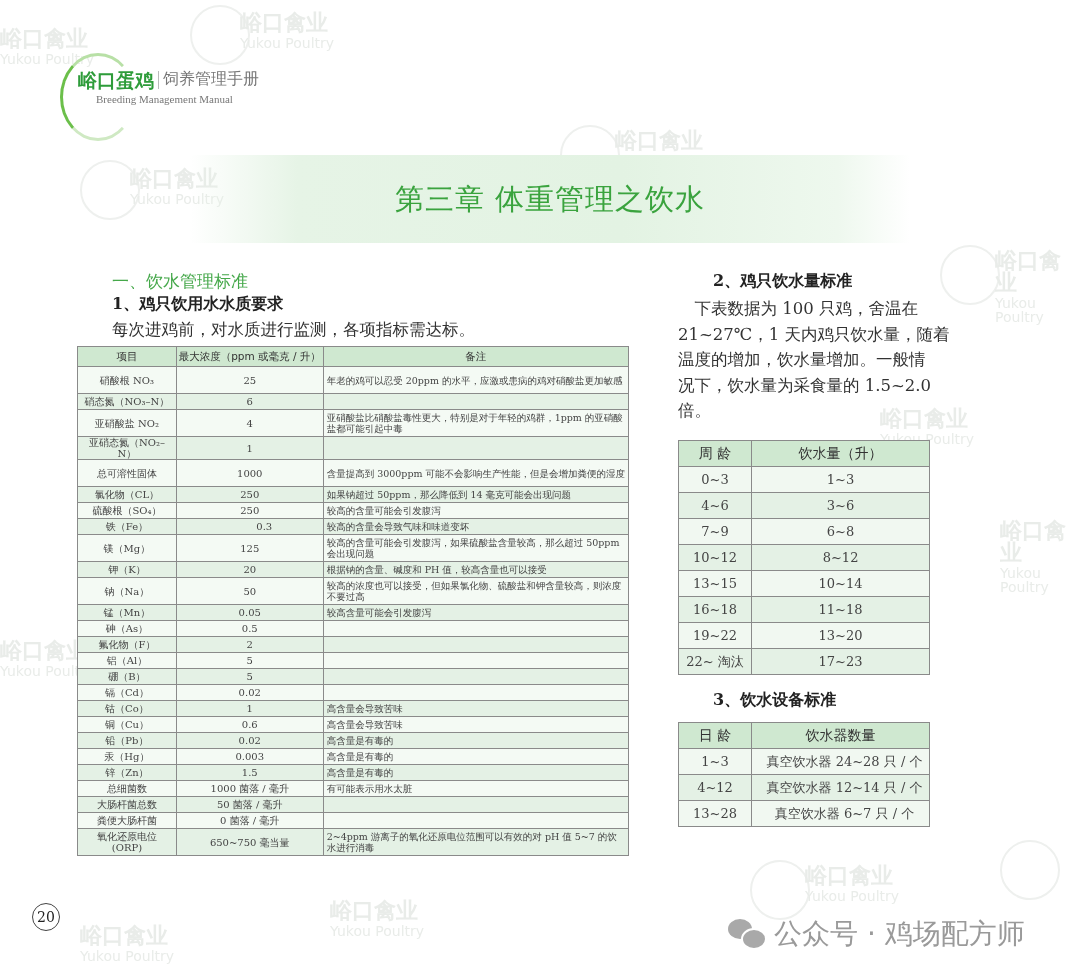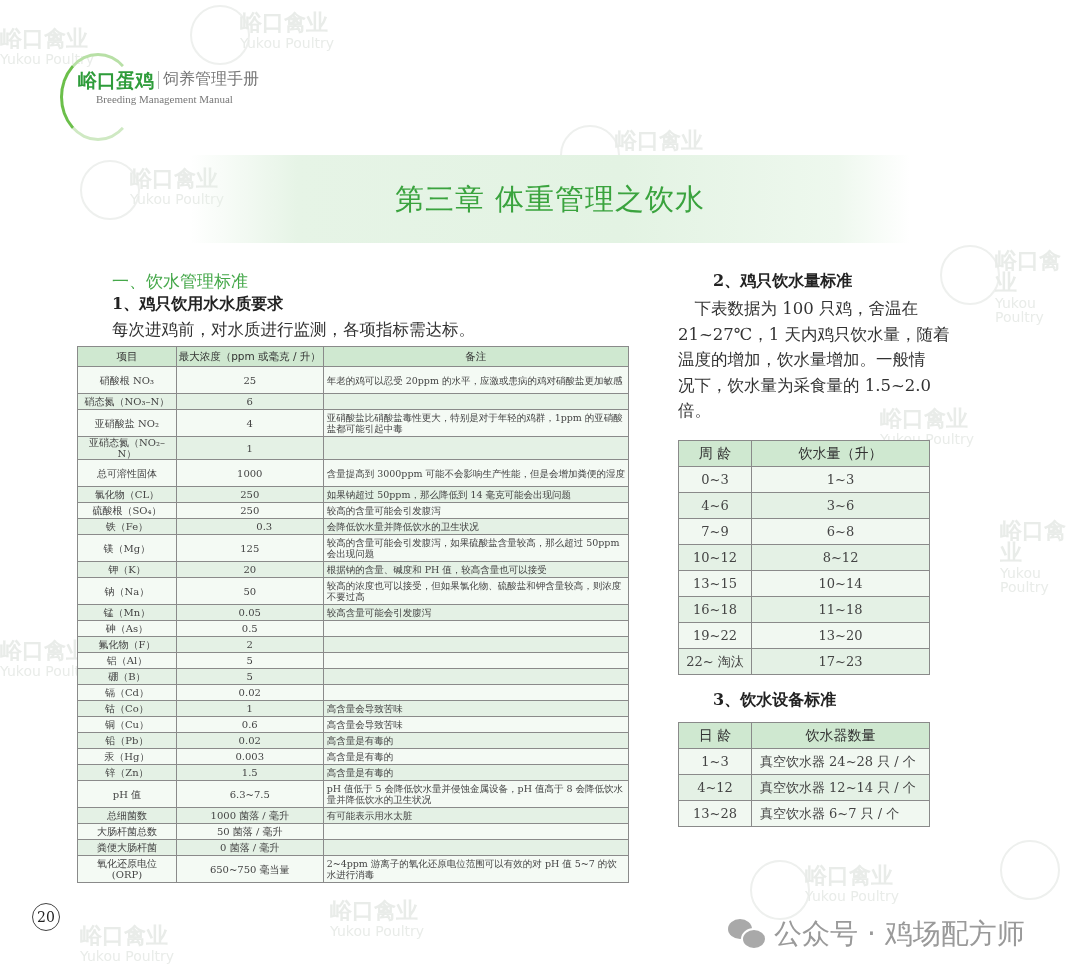--- a/index.html
+++ b/index.html
@@ -76,21 +76,21 @@
   .wq td.c3 { font-size: 9.5px; text-align: left; }
 
   
   .rt { left: 678px; width: 252px; font-family: "DejaVu Serif", serif; font-size: 13px; color: #444; }
   .rt th {
     background: #cfe8d0; font-family: "DejaVu Sans", sans-serif; font-weight: normal;
     font-size: 14px; color: #333; height: 25px; padding: 0;
   }
   .rt td { height: 25px; text-align: center; background: #f1f8f1; padding: 0; }
   .rt tr:nth-child(even) td { background: #e4f1e5; }
-  .rt td.left { text-align: left; padding-left: 8px; }
+  .rt td.left { text-align: center; padding-left: 8px; }
 
   .page-num {
     position: absolute; left: 32px; top: 903px; width: 26px; height: 26px;
     border: 1px solid #444; border-radius: 50%; text-align: center; line-height: 26px;
     font-family: "DejaVu Serif", serif; font-size: 14px; color: #222;
   }
   .footer-wm {
     position: absolute; left: 728px; top: 915px; font-family: "DejaVu Sans", sans-serif;
     font-size: 28px; color: #9a9a9a; display: flex; align-items: center; gap: 8px;
   }
@@ -180,21 +180,21 @@
         <td class="c3" style="height: 15px;">如果钠超过 50ppm，那么降低到 14 毫克可能会出现问题</td>
       </tr>
       <tr>
         <td class="c1" style="height: 15px;">硫酸根（SO₄）</td>
         <td class="c2" style="height: 15px;">250</td>
         <td class="c3" style="height: 15px; margin-left: 20px;">较高的含量可能会引发腹泻</td>
       </tr>
       <tr>
         <td class="c1" style="height: 15px;">铁（Fe）</td>
         <td class="c2" style="height: 15px; padding-left: 32px;">0.3</td>
-        <td class="c3" style="height: 15px;">会降低饮水量并降低饮水的卫生状况</td>
+        <td class="c3" style="height: 15px;">较高的含量会导致气味和味道变坏</td>
       </tr>
       <tr>
         <td class="c1" style="height: 26px;">镁（Mg）</td>
         <td class="c2" style="height: 26px;">125</td>
         <td class="c3" style="height: 26px;">较高的含量可能会引发腹泻，如果硫酸盐含量较高，那么超过 50ppm 会出现问题</td>
       </tr>
       <tr>
         <td class="c1" style="height: 15px;">钾（K）</td>
         <td class="c2" style="height: 15px;">20</td>
         <td class="c3" style="height: 15px;">根据钠的含量、碱度和 PH 值，较高含量也可以接受</td>
@@ -251,25 +251,20 @@
       </tr>
       <tr>
         <td class="c1" style="height: 15px;">汞（Hg）</td>
         <td class="c2" style="height: 15px;">0.003</td>
         <td class="c3" style="height: 15px;">高含量是有毒的</td>
       </tr>
       <tr>
         <td class="c1" style="height: 15px;">锌（Zn）</td>
         <td class="c2" style="height: 15px;">1.5</td>
         <td class="c3" style="height: 15px;">高含量是有毒的</td>
-      </tr>
-      <tr>
-        <td class="c1" style="height: 26px;">pH 值</td>
-        <td class="c2" style="height: 26px;">6.3~7.5</td>
-        <td class="c3" style="height: 26px;">pH 值低于 5 会降低饮水量并侵蚀金属设备，pH 值高于 8 会降低饮水量并降低饮水的卫生状况</td>
       </tr>
       <tr>
         <td class="c1" style="height: 15px;">总细菌数</td>
         <td class="c2" style="height: 15px;">1000 菌落 / 毫升</td>
         <td class="c3" style="height: 15px;">有可能表示用水太脏</td>
       </tr>
       <tr>
         <td class="c1" style="height: 15px;">大肠杆菌总数</td>
         <td class="c2" style="height: 15px;">50 菌落 / 毫升</td>
         <td class="c3" style="height: 15px;"></td>

